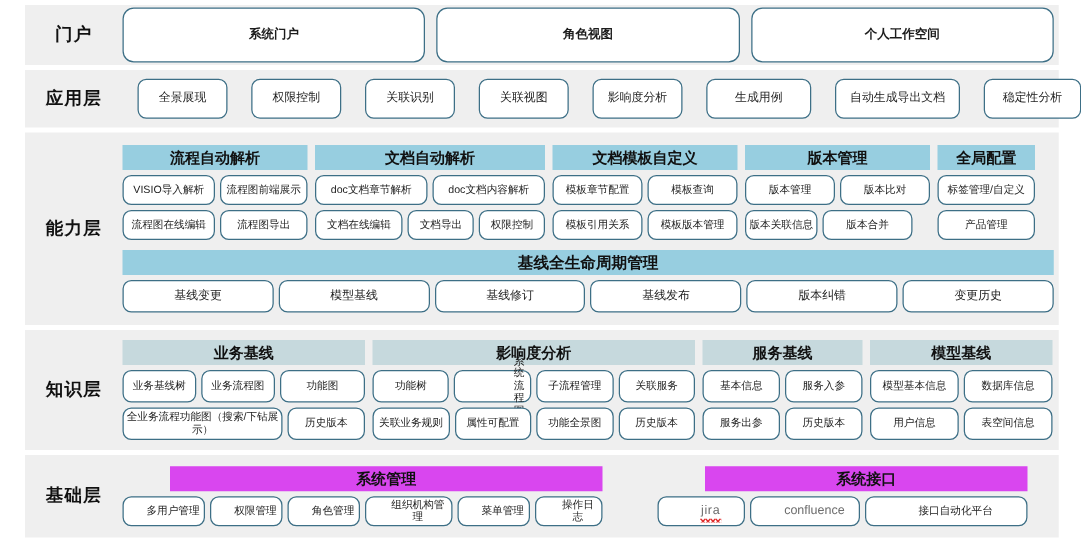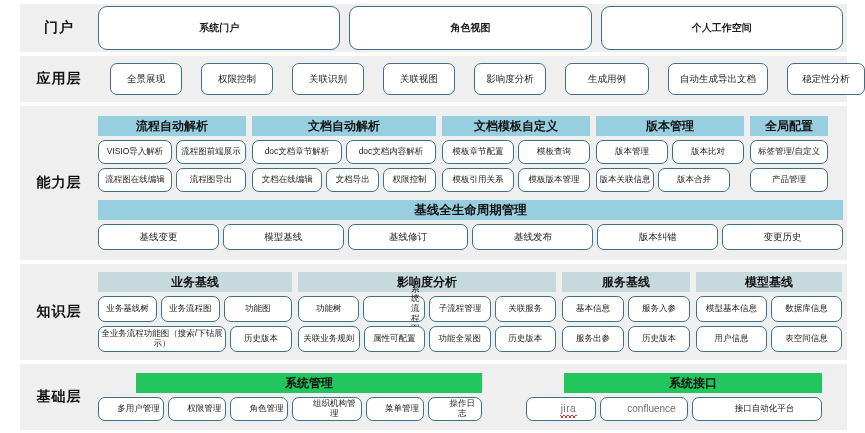--- a/index.html
+++ b/index.html
@@ -51,21 +51,21 @@
     background:#97cee0;
     text-align:center;
     font-size:12px;
     font-weight:bold;
     color:#111;
     line-height:20px;
     height:20px;
     box-sizing:border-box;
   }
   .grphead.knowledge{background:#c6d9dd;}
-  .grphead.base{background:#22c55e;margin-left:38px;}
+  .grphead.base{background:#d946ef;margin-left:38px;}
   .grphead.wide{font-size:12.5px;}
 
   
   .prow{display:flex;gap:4px;margin-top:4px;}
   .prow .pill{height:24px;}
 
   
   #portal-band{top:4px;height:48px;}
   #portal-row{display:flex;gap:9px;}
   #portal-row .pill{height:44px;flex:1 1 0;font-weight:bold;}

